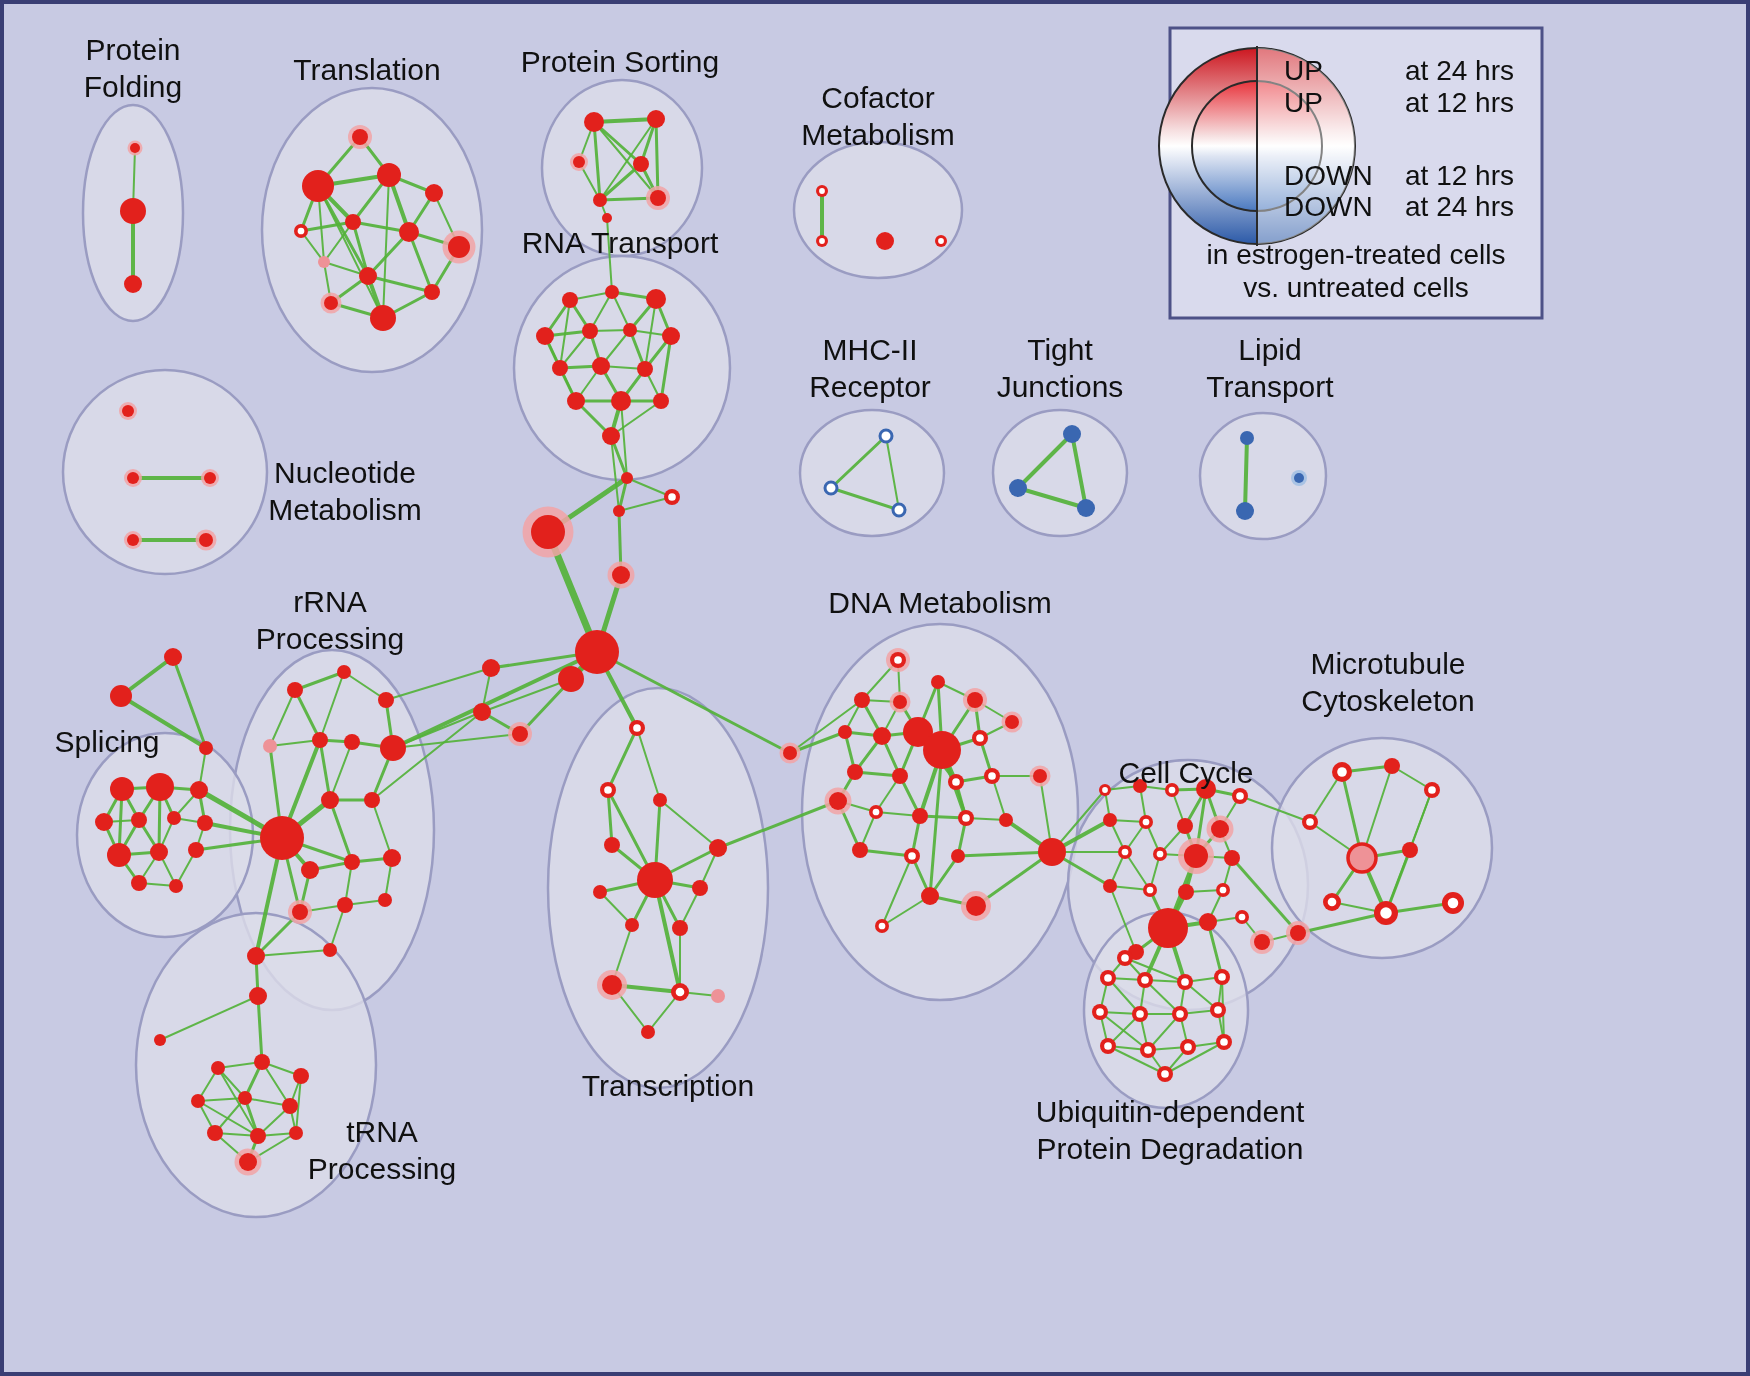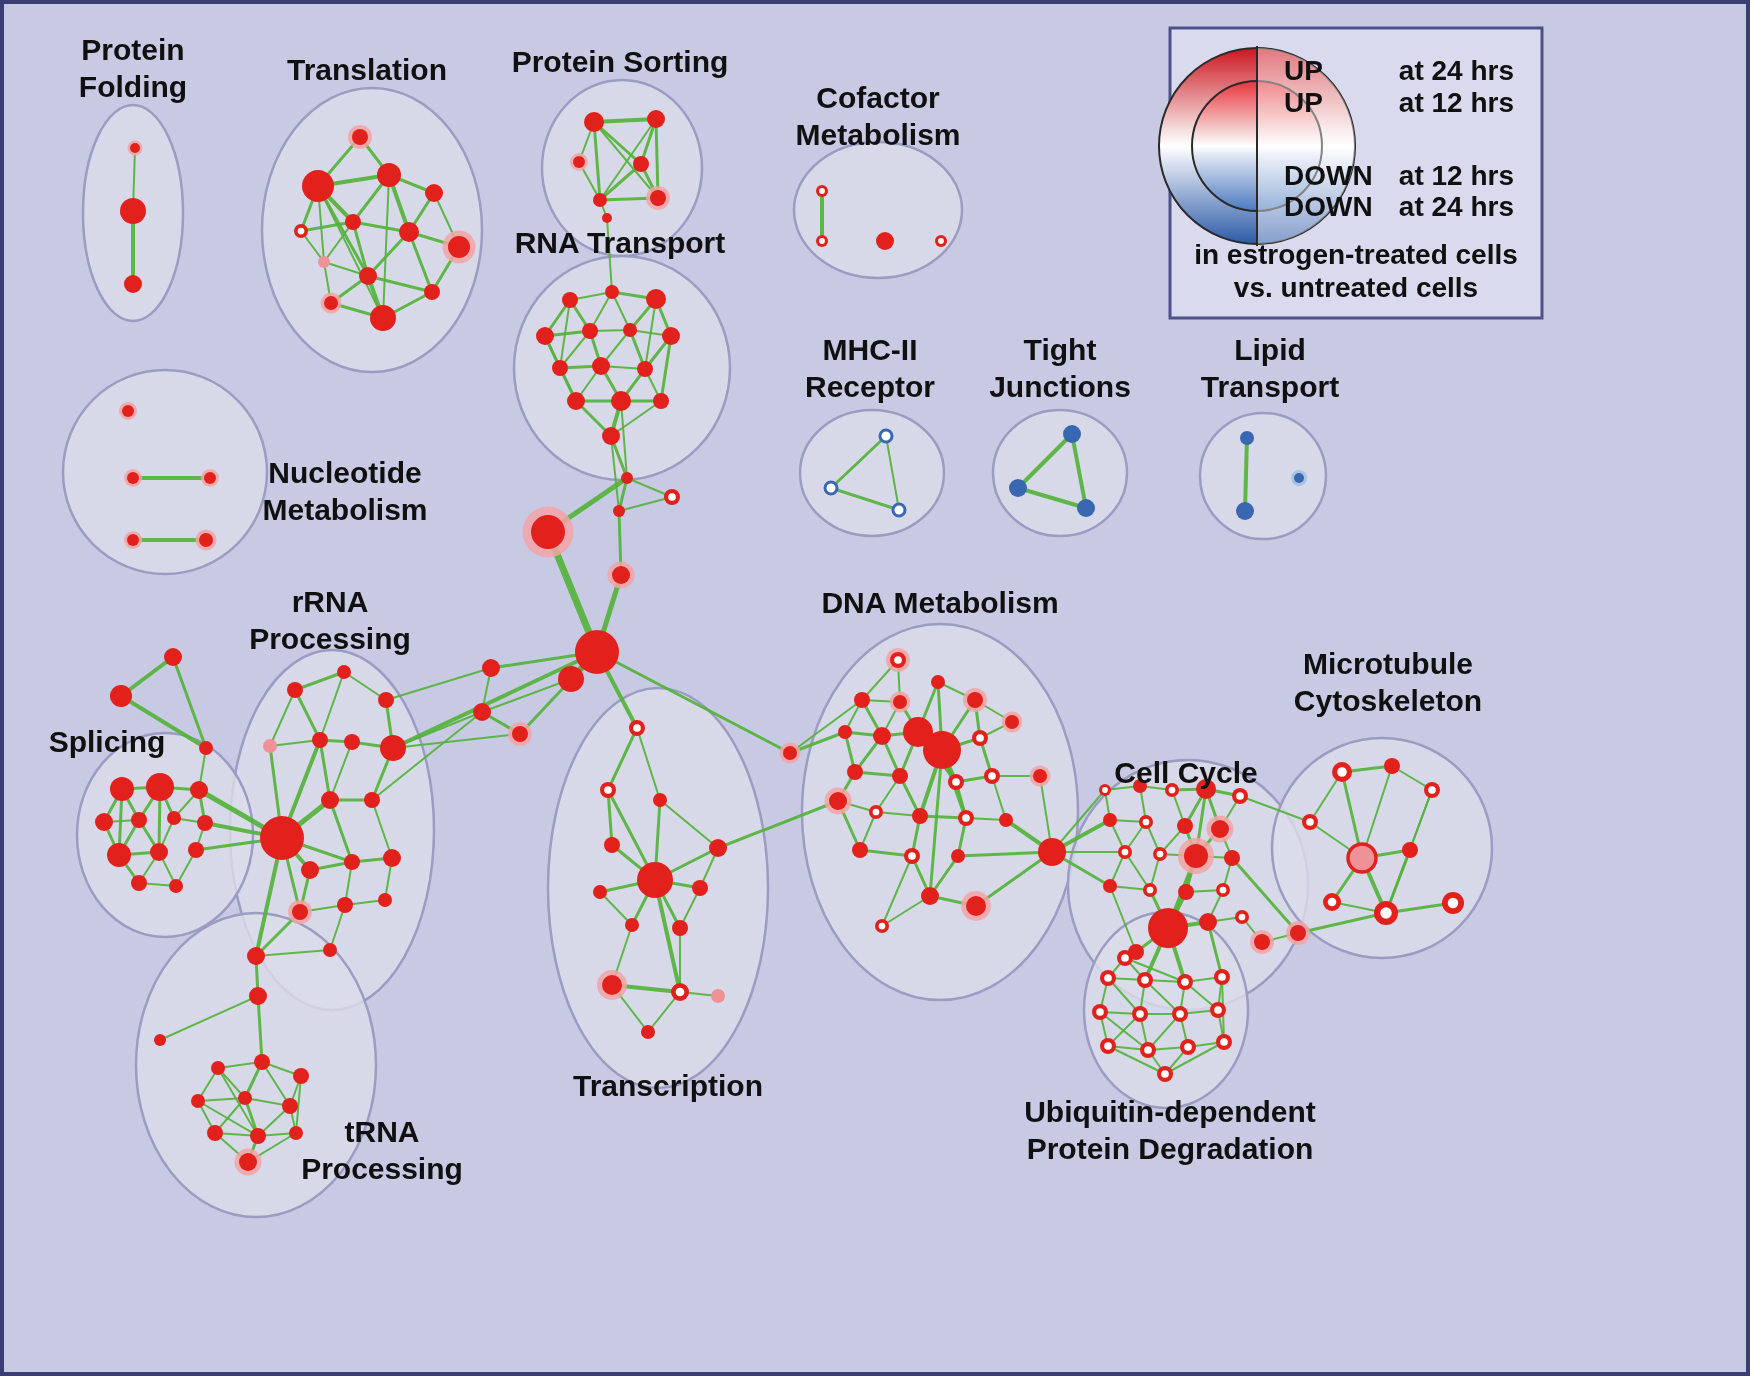--- a/index.html
+++ b/index.html
@@ -1,16 +1,16 @@
 <!DOCTYPE html>
 <html><head>
 <meta charset="utf-8">
 <style>
   html,body{margin:0;padding:0;background:#ffffff;}
-  .figure-wrap{width:1386px;height:1376px;position:relative;font-family:"Liberation Sans",sans-serif;font-weight:bold;}
+  .figure-wrap{width:1386px;height:1376px;position:relative;font-family:"Liberation Sans",sans-serif;}
   svg{display:block;}
   text{font-family:"Liberation Sans",sans-serif;}
 </style>
 </head>
 <body>
 
 <div class="figure-wrap">
   <svg id="net" width="1750" height="1376" viewBox="0 0 1750 1376" xmlns="http://www.w3.org/2000/svg">
       <rect x="2" y="2" width="1746" height="1372" fill="#c8cae3" stroke="#3a3e74" stroke-width="4"></rect>
       <g>

